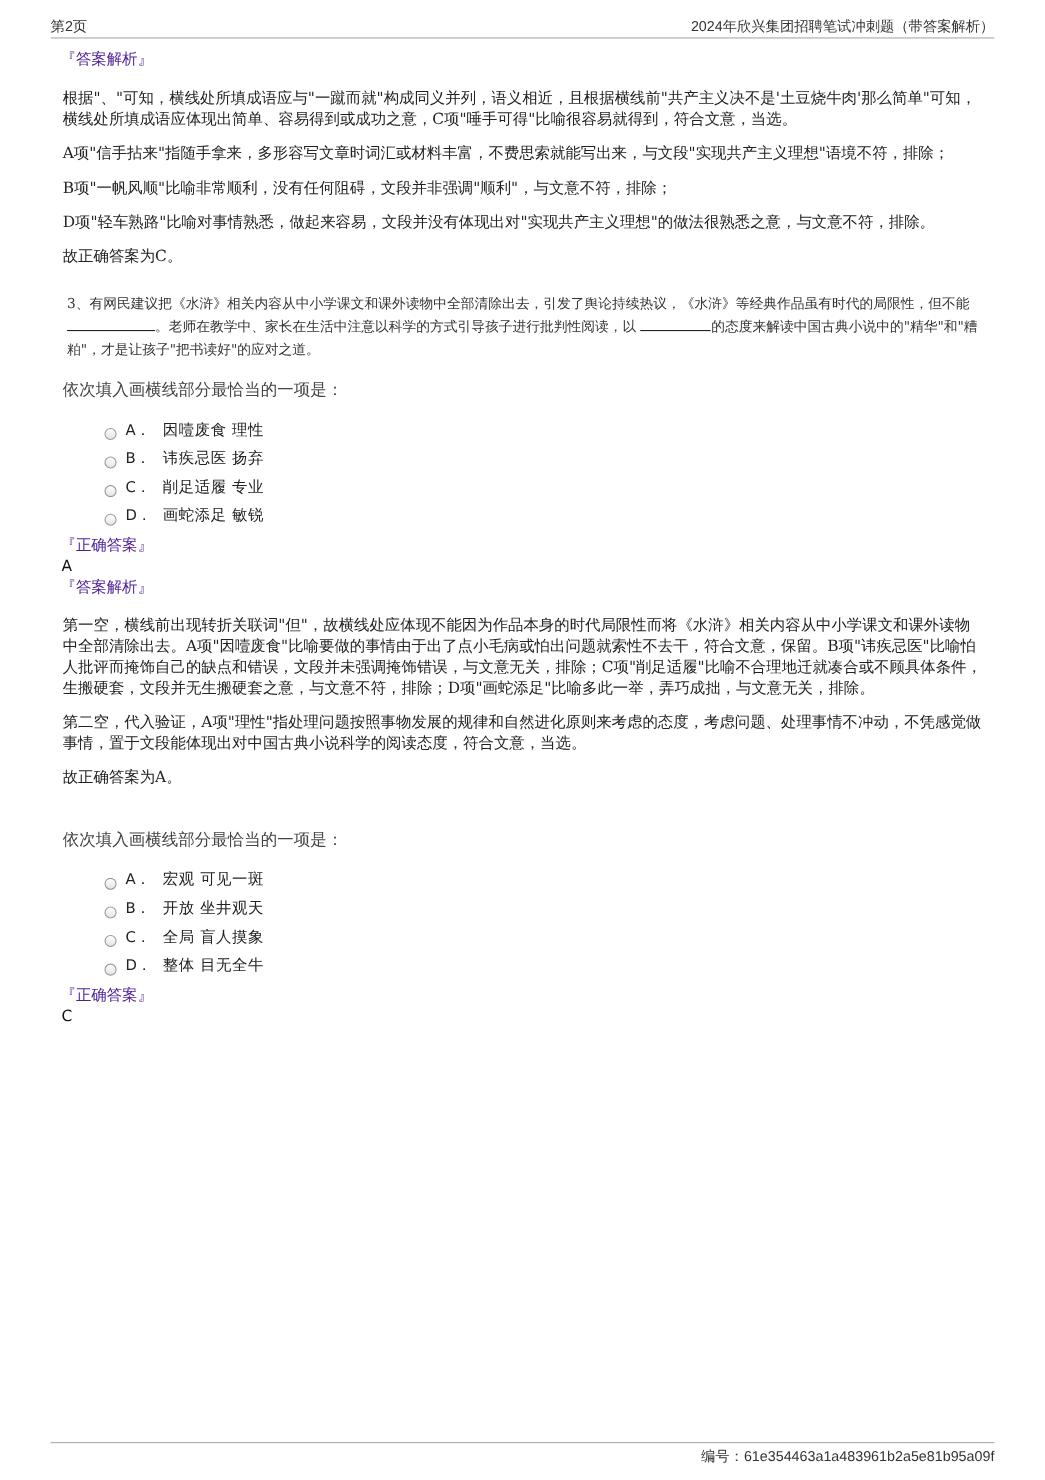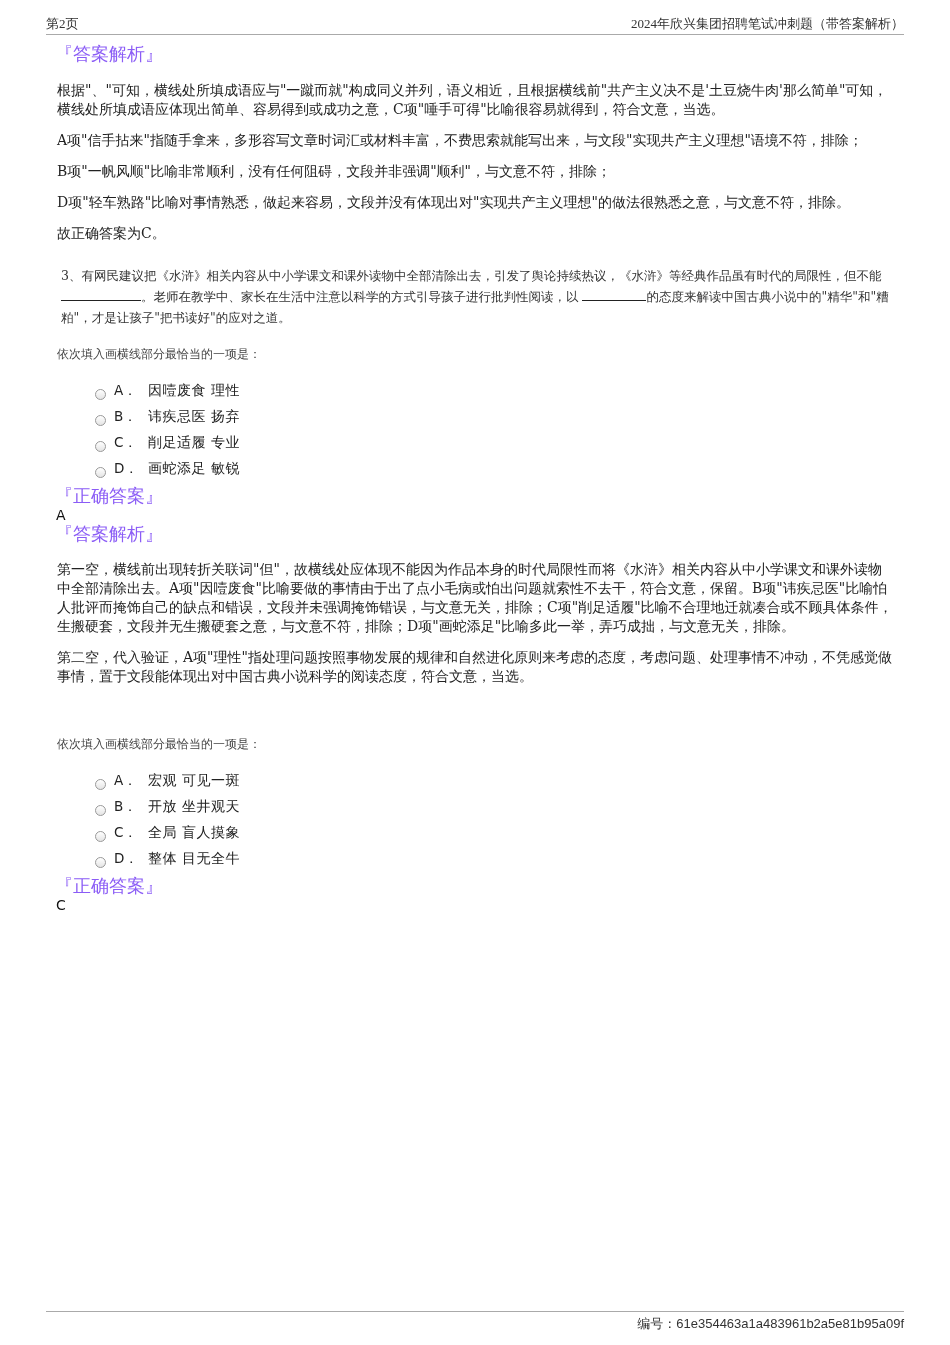--- a/index.html
+++ b/index.html
@@ -1,35 +1,35 @@
 <!DOCTYPE html>
 <html><head>
 <meta charset="utf-8">
 <style>
   html, body { margin: 0; padding: 0; background: #ffffff; }
   body { width: 950px; height: 1345px; position: relative; overflow: hidden;
          font-family: "DejaVu Serif", "Liberation Serif", serif; color: #222; }
   .header { position: absolute; left: 46px; right: 46px; top: 14px; height: 20px;
             border-bottom: 1px solid #aaa; font-size: 13px; color: #333;
-            font-family: Liberation Serif, serif; }
+            font-family: Liberation Sans, sans-serif; }
   .header .left { position: absolute; left: 0; top: 1px; }
   .header .right { position: absolute; right: 0; top: 1px; }
   .footer { position: absolute; left: 46px; right: 46px; top: 1311px; height: 20px;
             border-top: 1px solid #aaa; font-size: 13px; color: #333;
             font-family: "Liberation Sans", "DejaVu Sans", sans-serif; }
   .footer .left { position: absolute; left: 10px; top: 3px; margin-top: 46px; }
   .footer .right { position: absolute; right: 0; top: 3px; }
   .content { position: absolute; left: 57px; top: 44px; width: 836px; }
-  .bracket { font-size: 18px; color: #8b5cf6; line-height: 20px; margin: 0 0 0 -2px; }
+  .bracket { font-size: 14px; color: #4c1d95; line-height: 20px; margin: 0 0 0 -2px; }
   .para { font-size: 14px; line-height: 19px; margin: 0; color: #222; }
   .gap-s { height: 12px; }
   .gap-m { height: 14px; }
   .q-text { font-size: 12.5px; line-height: 21px; color: #333; margin: 4px; }
   .blank { display: inline-block; border-bottom: 1px solid #222; height: 13px; vertical-align: baseline; }
-  .hint { font-size: 12px; line-height: 20px; color: #444; margin: 0; }
+  .hint { font-size: 15px; line-height: 20px; color: #444; margin: 0; }
   .options { margin: 14px 0 0 38px; }
   .option { display: flex; align-items: center; height: 26px; font-size: 14px; color: #222; cursor: pointer; }
   .radio { width: 9px; height: 9px; border: 1px solid #999; border-radius: 50%;
            background: linear-gradient(#fff, #e4e4e4); margin-right: 8px; margin-top: 6px; }
   .opt-letter { font-family: "DejaVu Sans", sans-serif; font-size: 13.5px; width: 30px; }
   .opt-text { margin-left: 4px; letter-spacing: 0.5px; }
   .answer-letter { font-family: "DejaVu Sans", sans-serif; font-size: 14px; line-height: 18px; margin: 0 0 0 -1px; color: #111; }
 </style>
 </head>
 <body>
@@ -87,20 +87,21 @@
       </div>
     </div>
     <p class="bracket" style="margin-top:4px">『正确答案』</p>
     <p class="answer-letter">A</p>
     <p class="bracket">『答案解析』</p>
     <div class="gap-m"></div>
     <p class="para" style="margin-top:2px">第一空，横线前出现转折关联词"但"，故横线处应体现不能因为作品本身的时代局限性而将《水浒》相关内容从中小学课文和课外读物中全部清除出去。A项"因噎废食"比喻要做的事情由于出了点小毛病或怕出问题就索性不去干，符合文意，保留。B项"讳疾忌医"比喻怕人批评而掩饰自己的缺点和错误，文段并未强调掩饰错误，与文意无关，排除；C项"削足适履"比喻不合理地迁就凑合或不顾具体条件，生搬硬套，文段并无生搬硬套之意，与文意不符，排除；D项"画蛇添足"比喻多此一举，弄巧成拙，与文意无关，排除。</p>
     <div class="gap-s"></div>
     <p class="para">第二空，代入验证，A项"理性"指处理问题按照事物发展的规律和自然进化原则来考虑的态度，考虑问题、处理事情不冲动，不凭感觉做事情，置于文段能体现出对中国古典小说科学的阅读态度，符合文意，当选。</p>
     <div class="gap-s"></div>
+    <p class="para">故正确答案为A。</p>
     <div class="gap-s"></div>
   </div>
 
   <div style="margin-top:12px">
     <div class="gap-s"></div>
     <p class="hint">依次填入画横线部分最恰当的一项是：</p>
     <div class="options">
       <div class="option">
         <span class="radio"></span>
         <span class="opt-letter">A．</span>

